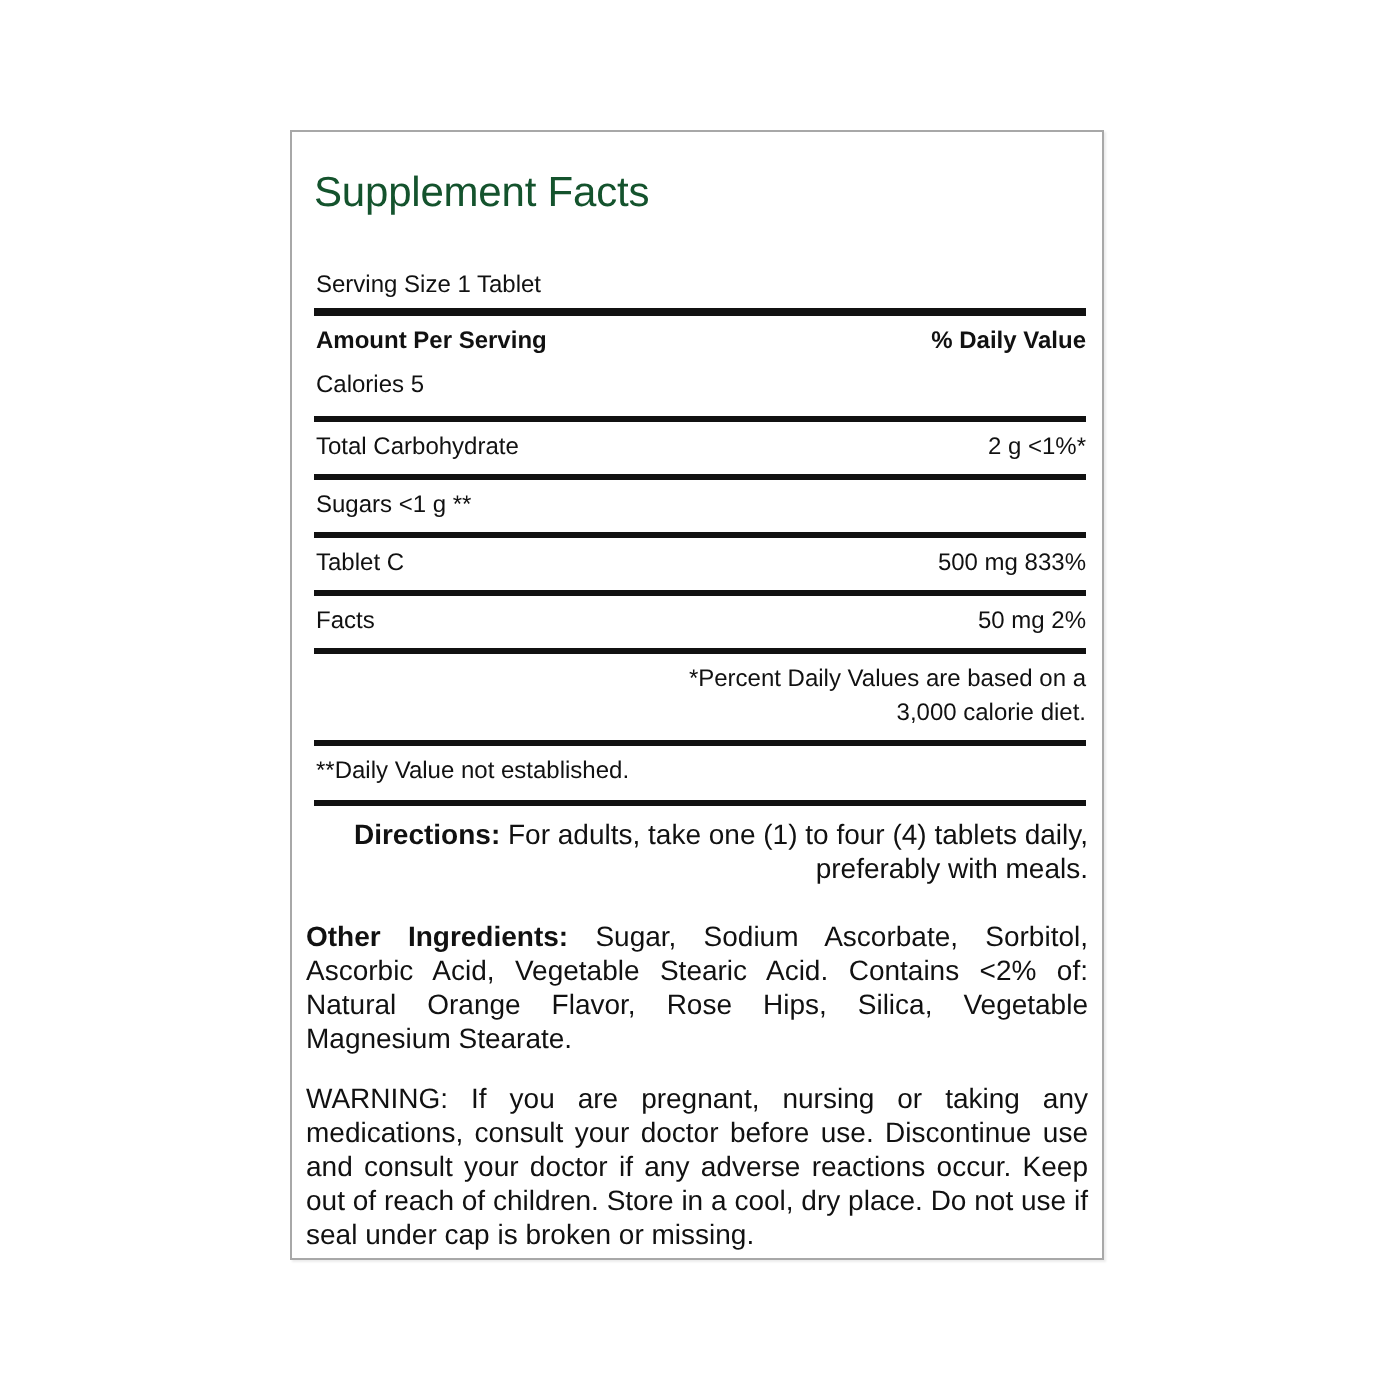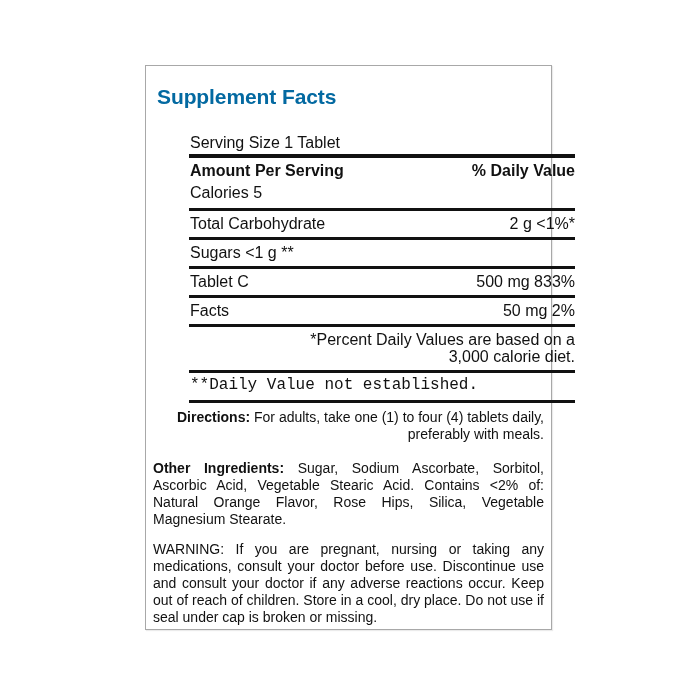--- a/index.html
+++ b/index.html
@@ -23,31 +23,30 @@
       border: 1.5px solid #a8a8a8;
       box-sizing: border-box;
       background: #ffffff;
       box-shadow: 1px 1px 1px rgba(0,0,0,0.08);
     }
     .title {
       position: absolute;
       left: 11px;
       top: 19px;
       font-size: 21px;
-      font-weight: bold;
+      font-weight: normal;
       letter-spacing: -0.1px;
-      color: #0369a1;
+      color: #14532d;
     }
     .facts {
       position: absolute;
       left: 11px;
       top: 68px;
       width: 386px;
-      font-size: 16px;
-      margin-left: 32px;
+      font-size: 12px;
     }
     .row {
       display: flex;
       justify-content: space-between;
       align-items: center;
       line-height: 17px;
       padding: 0 0 0 1px;
     }
     .rule {
       background: #111;
@@ -115,21 +114,21 @@
       <span>50 mg 2%</span>
     </div>
     <div class="rule med"></div>
 
     <div class="note" style="margin-top:4px; margin-bottom:5px;text-align:right;">
       <div>*Percent Daily Values are based on a</div>
       <div>3,000 calorie diet.</div>
     </div>
     <div class="rule med"></div>
 
-    <div class="note" style="margin-top:4px; margin-bottom:6px;font-family:Liberation Mono, monospace;">**Daily Value not established.</div>
+    <div class="note" style="margin-top:4px; margin-bottom:6px;">**Daily Value not established.</div>
     <div class="rule med"></div>
   </div>
 
   <div class="body-text left" style="top:343px;">
     <span class="bold">Directions:</span><span> For adults, take one (1) to four (4) tablets daily, preferably with meals.</span>
   </div>
 
   <div class="body-text" style="top:394px;">
     <span class="bold">Other Ingredients:</span><span> Sugar, Sodium Ascorbate, Sorbitol, Ascorbic Acid, Vegetable Stearic Acid. Contains &lt;2% of: Natural Orange Flavor, Rose Hips, Silica, Vegetable Magnesium Stearate.</span>
   </div>

